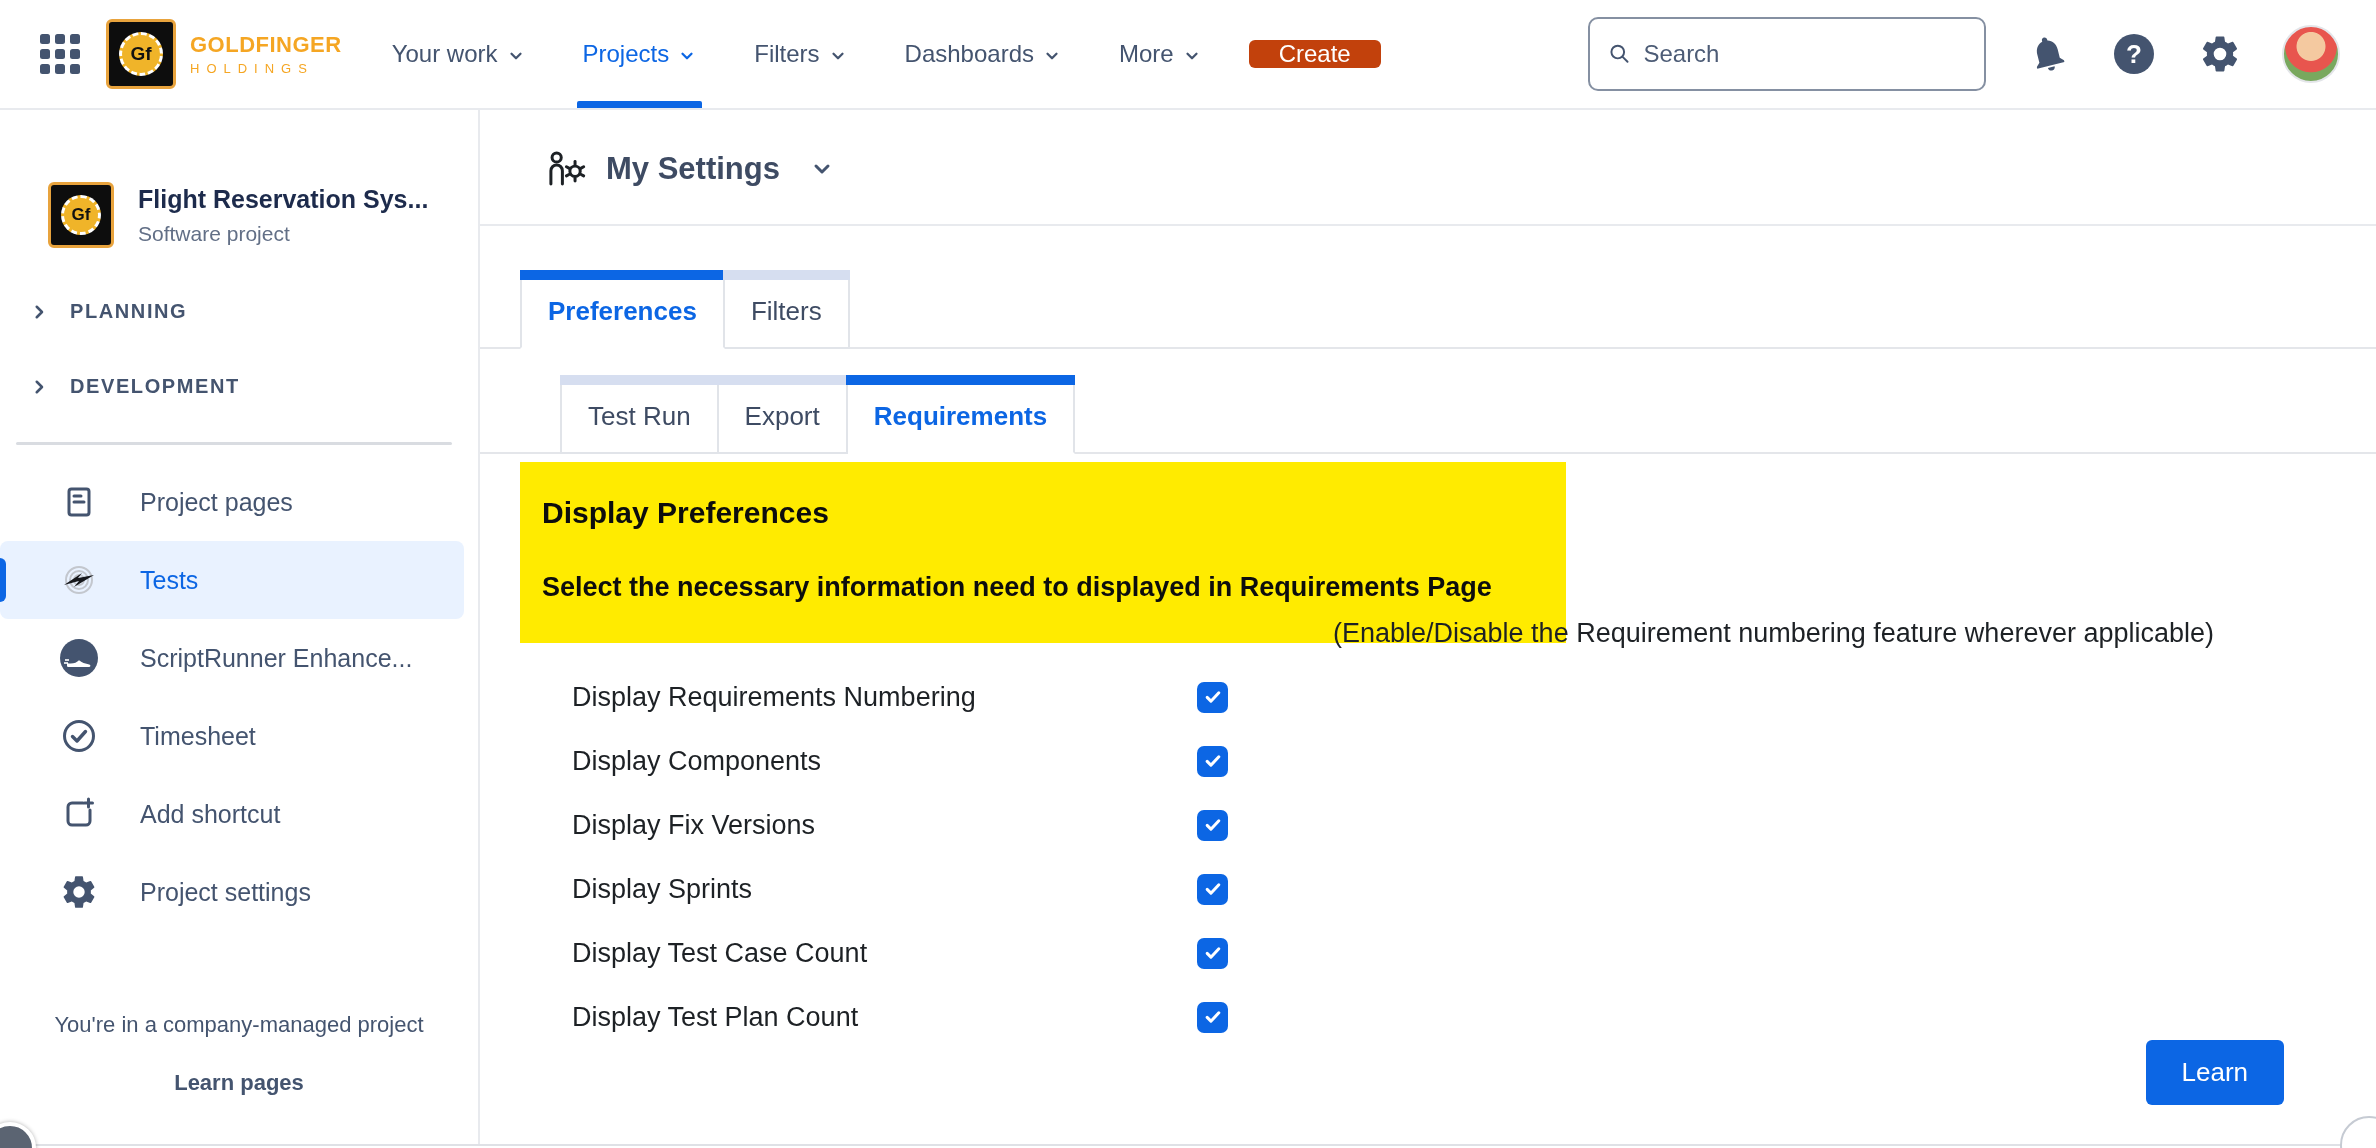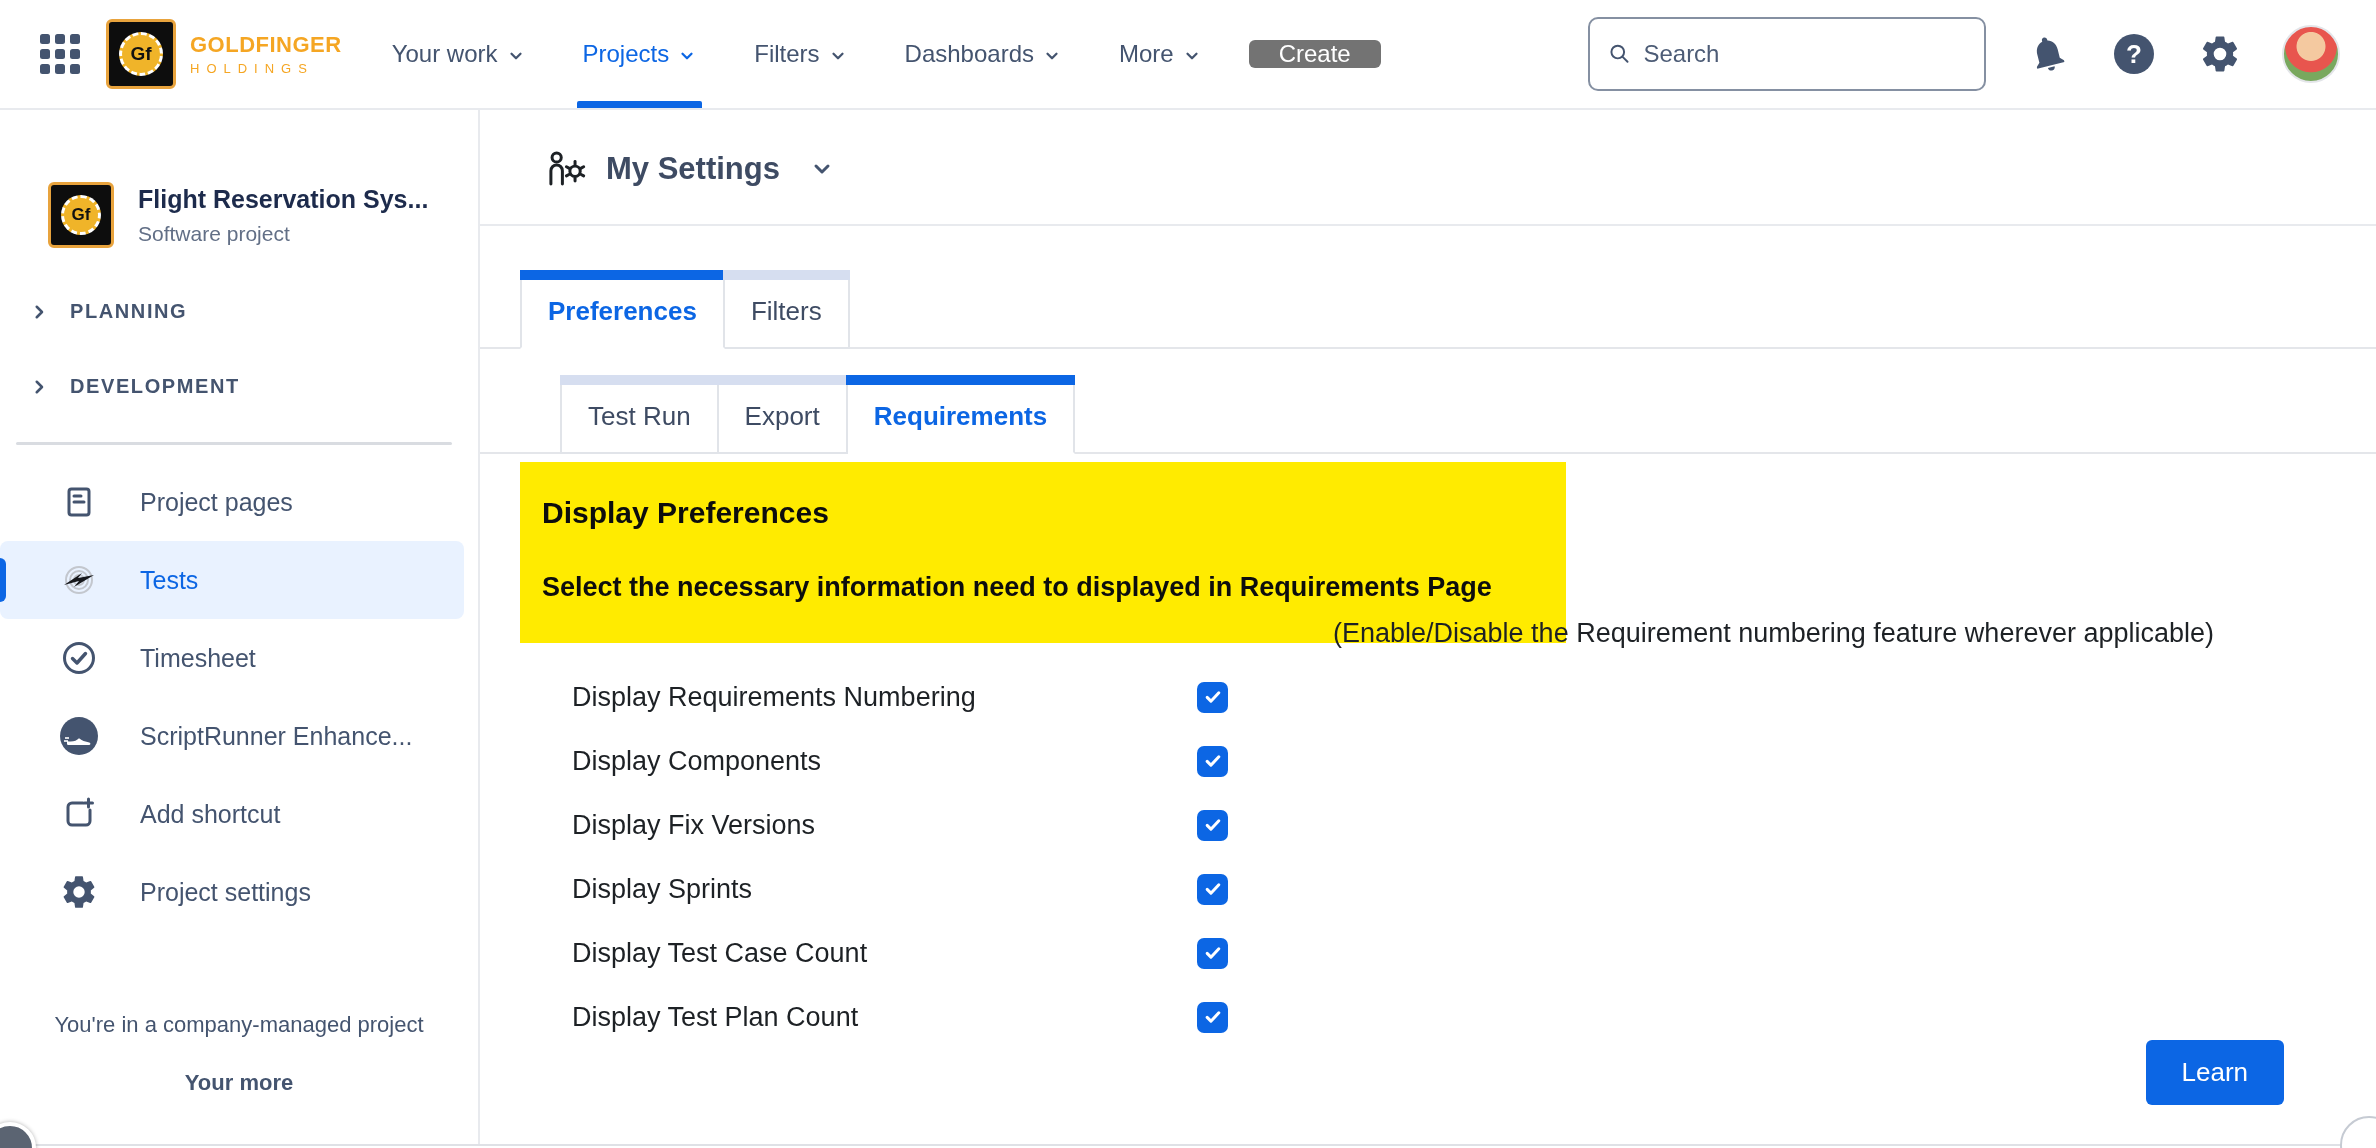--- a/index.html
+++ b/index.html
@@ -14,21 +14,21 @@
   .brand-box { width:70px; height:70px; background:#0d0d0d; border:3px solid #E8A33D; border-radius:6px; display:flex; align-items:center; justify-content:center; margin-right:14px; }
   .brand-circle { width:44px; height:44px; border-radius:50%; background:#F0B429; border:3px dashed #fff; display:flex; align-items:center; justify-content:center; font-weight:bold; font-size:19px; color:#111; }
   .brand-text { line-height:1; }
   .brand-line1 { color:#F5A623; font-weight:bold; font-size:22px; letter-spacing:.5px; }
   .brand-line2 { color:#F5A623; font-size:13px; letter-spacing:7px; margin-top:6px; }
   .nav-items { display:flex; align-items:center; gap:58px; height:100%; }
   .nav-item { display:flex; align-items:center; gap:9px; font-size:24px; font-weight:500; color:#44546F; cursor:pointer; height:100%; position:relative; }
   .nav-item.active { color:#0C66E4; }
   .nav-item.active::after { content:""; position:absolute; left:-6px; right:-6px; bottom:0; height:7px; background:#0C66E4; border-radius:2px 2px 0 0; }
   .nav-item svg { margin-top:4px; }
-  .create-btn { margin-left:48px; background:#737373; color:#fff; border:none; border-radius:6px; font-size:24px; font-weight:500; padding:0 30px; cursor:pointer; font-family:inherit; }
+  .create-btn { margin-left:48px; background:#c2410c; color:#fff; border:none; border-radius:6px; font-size:24px; font-weight:500; padding:0 30px; cursor:pointer; font-family:inherit; }
   .topnav-right { margin-left:auto; display:flex; align-items:center; gap:38px; }
   .search-wrap { display:flex; align-items:center; width:398px; height:74px; border:2px solid #8590A2; border-radius:10px; padding:0 18px; gap:12px; background:#fff; }
   .search-wrap input { border:none; outline:none; font-size:24px; color:#44546F; width:100%; font-family:inherit; background:transparent; }
   .search-wrap input::placeholder { color:#44546F; opacity:.95; }
   .icon-btn { width:48px; height:48px; display:flex; align-items:center; justify-content:center; cursor:pointer; color:#44546F; }
   .help-circle { width:40px; height:40px; border-radius:50%; background:#44546F; color:#fff; font-size:26px; font-weight:bold; display:flex; align-items:center; justify-content:center; }
   .avatar { width:58px; height:58px; border-radius:50%; cursor:pointer;
             background: radial-gradient(circle at 50% 36%, #f4c9a0 0 32%, #e8554e 34% 58%, #79a85e 60%);
             border:2px solid #e3e5e9; }
 
@@ -212,63 +212,63 @@
             <circle cx="19" cy="19" r="9" stroke="#C3C7CE" stroke-width="2" fill="none"></circle>
             <circle cx="19" cy="19" r="5" stroke="#C3C7CE" stroke-width="2" fill="none"></circle>
             <path d="M4 24 L22 12 L18 17 L34 14 L14 26 L19 20 Z" fill="#16181c"></path>
           </svg>
       </span>
       <span>Tests</span>
     </div>
 
     <div class="side-item">
       <span class="s-icon">
-        <svg width="38" height="38" viewBox="0 0 38 38">
-            <circle cx="19" cy="19" r="14.5" stroke="#44546F" stroke-width="3" fill="none"></circle>
-            <path d="M12.5 19.5l4.5 4.5 8.5-9.5" stroke="#44546F" stroke-width="3.4" fill="none" stroke-linecap="round" stroke-linejoin="round"></path>
-          </svg>
-      </span>
-      <span>Timesheet</span>
-    </div>
-
-    <div class="side-item">
-      <span class="s-icon">
         <svg width="40" height="40" viewBox="0 0 40 40">
             <circle cx="20" cy="20" r="19" fill="#44546F"></circle>
             <path d="M8 25c5 1.6 9.5-.3 12-2.8l2.6 1.8c2.6 1.5 5.3 2 7.6 2.4 1.8.4 1.5 2.6-.7 2.6H9.2c-1 0-1.4-.6-1.2-1.4z" fill="#fff"></path>
             <line x1="6" y1="22" x2="10" y2="22" stroke="#fff" stroke-width="1.6"></line>
             <line x1="5" y1="25" x2="9" y2="25" stroke="#fff" stroke-width="1.6"></line>
           </svg>
       </span>
       <span>ScriptRunner Enhance...</span>
     </div>
 
     <div class="side-item">
       <span class="s-icon">
+        <svg width="38" height="38" viewBox="0 0 38 38">
+            <circle cx="19" cy="19" r="14.5" stroke="#44546F" stroke-width="3" fill="none"></circle>
+            <path d="M12.5 19.5l4.5 4.5 8.5-9.5" stroke="#44546F" stroke-width="3.4" fill="none" stroke-linecap="round" stroke-linejoin="round"></path>
+          </svg>
+      </span>
+      <span>Timesheet</span>
+    </div>
+
+    <div class="side-item">
+      <span class="s-icon">
         <svg width="36" height="36" viewBox="0 0 36 36">
             <path d="M22 7H11a4 4 0 0 0-4 4v14a4 4 0 0 0 4 4h14a4 4 0 0 0 4-4V14" stroke="#44546F" stroke-width="3" fill="none" stroke-linecap="round"></path>
             <line x1="27.5" y1="3" x2="27.5" y2="11" stroke="#44546F" stroke-width="3" stroke-linecap="round"></line>
             <line x1="23.5" y1="7" x2="31.5" y2="7" stroke="#44546F" stroke-width="3" stroke-linecap="round"></line>
           </svg>
       </span>
       <span>Add shortcut</span>
     </div>
 
     <div class="side-item">
       <span class="s-icon">
         <svg width="38" height="38" viewBox="0 0 24 24">
             <path fill="#44546F" d="M19.43 12.98c.04-.32.07-.64.07-.98s-.03-.66-.07-.98l2.11-1.65a.5.5 0 0 0 .12-.64l-2-3.46a.5.5 0 0 0-.61-.22l-2.49 1a7.03 7.03 0 0 0-1.69-.98l-.38-2.65A.49.49 0 0 0 14 2h-4a.49.49 0 0 0-.49.42l-.38 2.65c-.61.25-1.17.59-1.69.98l-2.49-1a.5.5 0 0 0-.61.22l-2 3.46a.5.5 0 0 0 .12.64l2.11 1.65c-.04.32-.07.65-.07.98s.03.66.07.98l-2.11 1.65a.5.5 0 0 0-.12.64l2 3.46c.14.24.42.34.61.22l2.49-1c.52.39 1.08.73 1.69.98l.38 2.65c.05.28.27.42.49.42h4c.22 0 .44-.14.49-.42l.38-2.65a7.03 7.03 0 0 0 1.69-.98l2.49 1c.19.12.47.02.61-.22l2-3.46a.5.5 0 0 0-.12-.64l-2.11-1.65zM12 15.6a3.6 3.6 0 1 1 0-7.2 3.6 3.6 0 0 1 0 7.2z"></path>
           </svg>
       </span>
       <span>Project settings</span>
     </div>
 
     <div class="side-footer">
       <div class="msg">You're in a company-managed project</div>
-      <div class="learn">Your more</div>
+      <div class="learn">Learn pages</div>
     </div>
   </aside>
 
   <main class="main">
     <div class="settings-head">
       <span style="display:flex;color:#1D2125;">
         <svg width="46" height="46" viewBox="0 0 40 40">
             <circle cx="11" cy="10" r="4" stroke="#1D2125" stroke-width="2.6" fill="none"></circle>
             <path d="M6 33V21.5a5 5 0 0 1 10 0V33" stroke="#1D2125" stroke-width="2.6" fill="none" stroke-linecap="round"></path>
             <circle cx="27" cy="22" r="4.5" stroke="#1D2125" stroke-width="2.6" fill="none"></circle>

